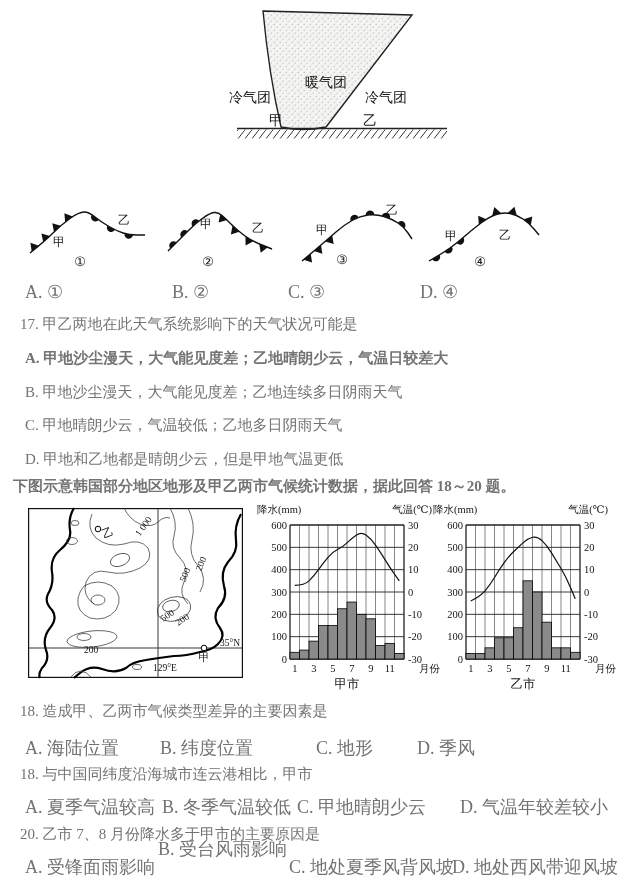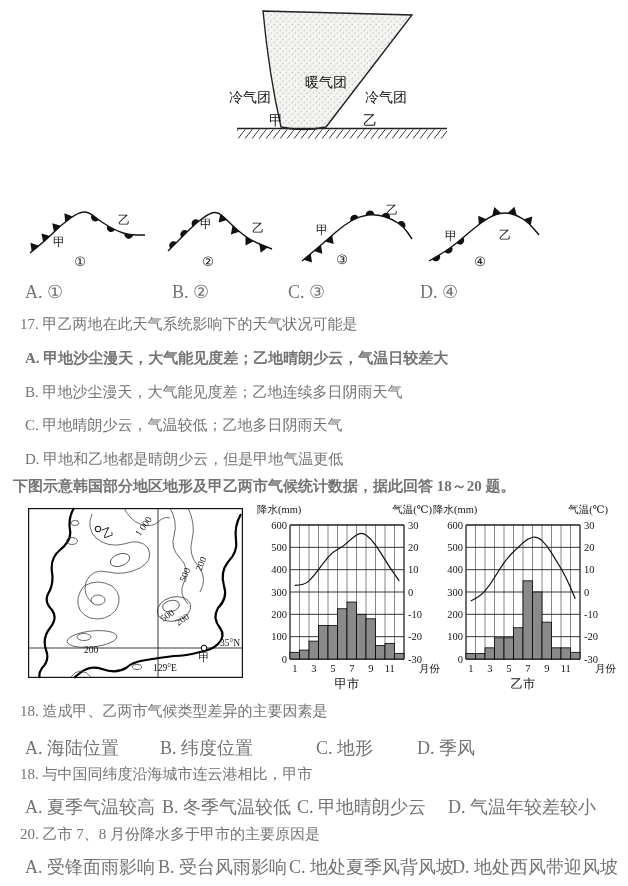--- a/index.html
+++ b/index.html
@@ -292,24 +292,24 @@
     <span class="choice" style="left:160px; top:736px;">B. 纬度位置</span>
     <span class="choice" style="left:316px; top:736px;">C. 地形</span>
     <span class="choice" style="left:417px; top:736px;">D. 季风</span>
   </div>
 
   <div class="line stem" style="top:765px;">18. 与中国同纬度沿海城市连云港相比，甲市</div>
   <div>
     <span class="choice" style="left:25px; top:795px;">A. 夏季气温较高</span>
     <span class="choice" style="left:162px; top:795px;">B. 冬季气温较低</span>
     <span class="choice" style="left:297px; top:795px;">C. 甲地晴朗少云</span>
-    <span class="choice" style="left:448px; top:795px;">D. 气温年较差较小</span>
+    <span class="choice" style="left:460px; top:795px;">D. 气温年较差较小</span>
   </div>
 
   <div class="line stem" style="top:825px;">20. 乙市 7、8 月份降水多于甲市的主要原因是</div>
   <div>
     <span class="choice" style="left:25px; top:855px;">A. 受锋面雨影响</span>
-    <span class="choice" style="left:158px; top:855px;">B. 受台风雨影响</span>
+    <span class="choice" style="left:158px; top:837px;">B. 受台风雨影响</span>
     <span class="choice" style="left:289px; top:855px;">C. 地处夏季风背风坡</span>
     <span class="choice" style="left:452px; top:855px;">D. 地处西风带迎风坡</span>
   </div>
 
 </div>
 
 </body></html>

